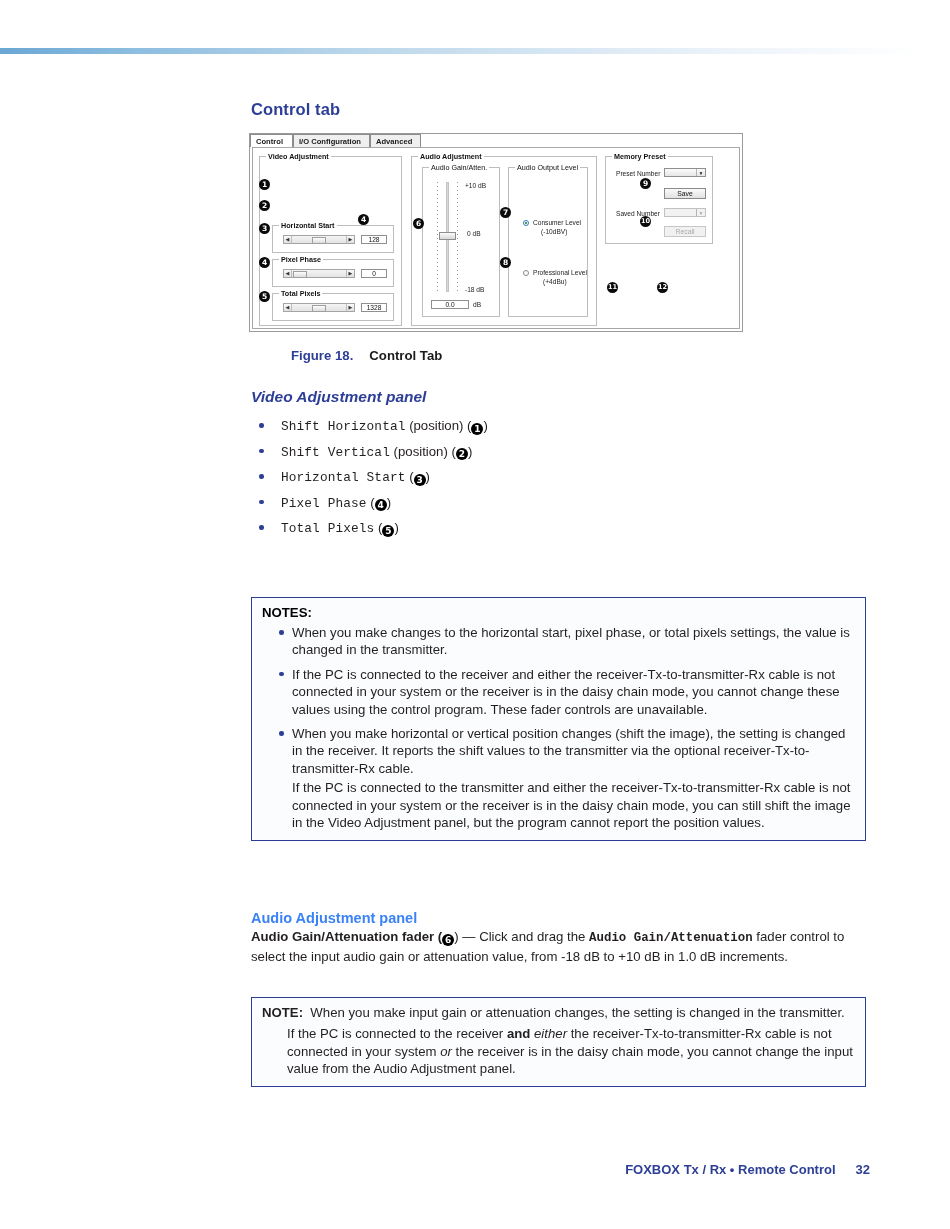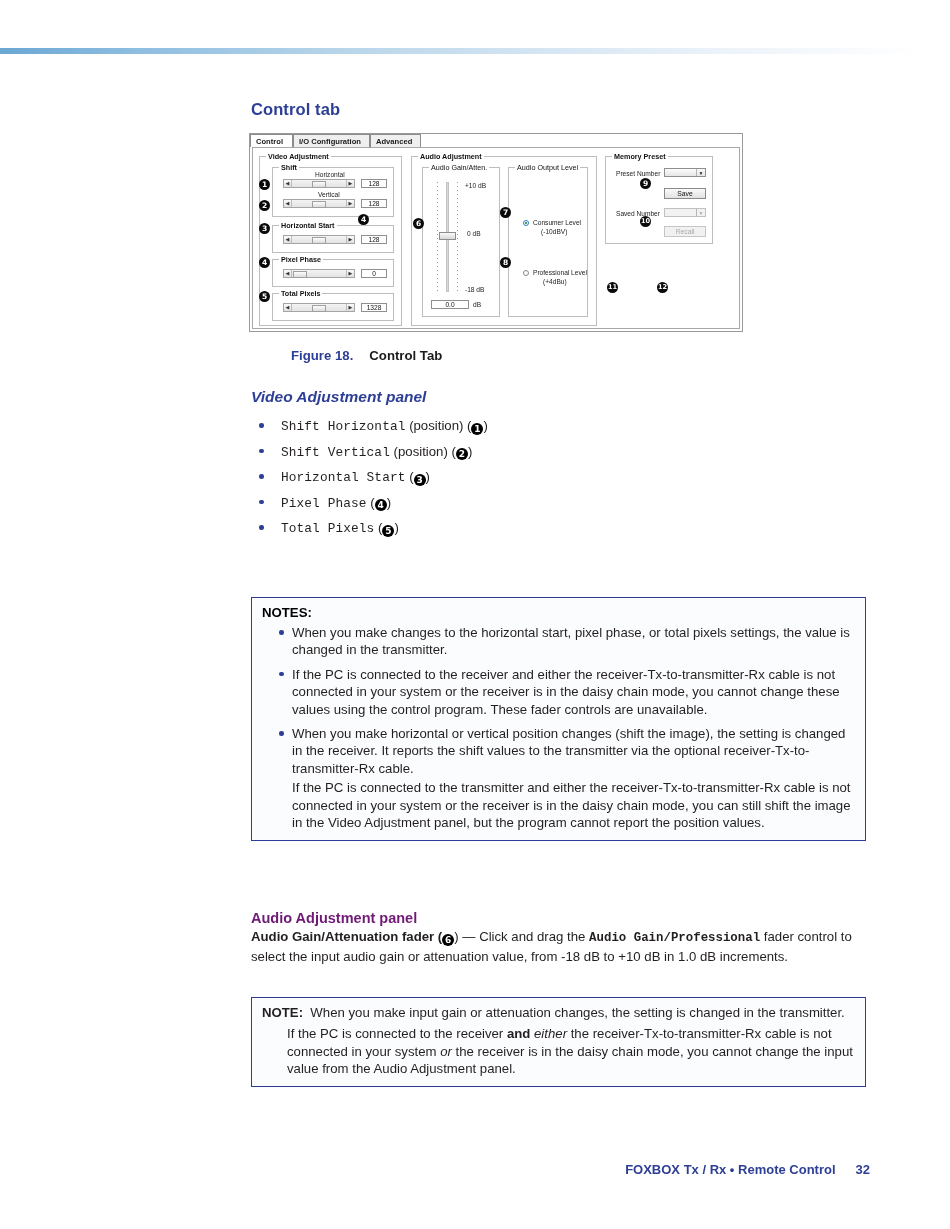--- a/index.html
+++ b/index.html
@@ -25,21 +25,21 @@
 
   h1.section-title {
     font-size: 16.5px; font-weight: bold; color:#2d3e96;
     margin:0 0 10px 0; letter-spacing:.1px;
   }
   h2.sub-title {
     font-size: 15.5px; font-weight: bold; font-style: italic; color:#2d3e96;
     margin: 20px 0 12px 0;
   }
   h3.sub-title2 {
-    font-size: 14.5px; font-weight: bold; color:#701a75;
+    font-size: 14.5px; font-weight: bold; color:#3b82f6;
     margin: 0 0 2px 0;
   }
   p.body { font-size:13.2px; line-height:17.6px; margin:0 0 4px 0; }
   .mono { font-family:"Liberation Mono", monospace; font-size:12.4px; }
   .monob { font-family:"Liberation Mono", monospace; font-size:12.4px; font-weight:bold; }
 
   
   ul.params { list-style:none; margin:8px 0 0 0; padding:0; }
   ul.params li {
     position:relative; padding-left:30px; margin-bottom:8.5px;
@@ -211,39 +211,20 @@
         <div class="tab sel" style="left:0; width:43px;">Control</div>
         <div class="tab" style="left:43px; width:77px;">I/O Configuration</div>
         <div class="tab" style="left:120px; width:51px;">Advanced</div>
       </div>
 
       <div class="appbody">
 
         <div class="grp" style="left:6px; top:8px; width:143px; height:170px;">
           <div class="glabel">Video Adjustment</div>
 
-          <div class="grp" style="left:12px; top:10px; width:122px; height:50px;">
-            <div class="glabel">Shift</div>
-
-            <div class="lbl" style="left:42px; top:3px;">Horizontal</div>
-            <div class="hslider" style="left:10px; top:11px; width:72px;">
-              <div class="arrL">◀</div>
-              <div class="thumb" style="left:28px;"></div>
-              <div class="arrR">▶</div>
-            </div>
-            <div class="numbox" style="left:88px; top:11px; width:26px;">128</div>
-
-            <div class="lbl" style="left:45px; top:23px;">Vertical</div>
-            <div class="hslider" style="left:10px; top:31px; width:72px;">
-              <div class="arrL">◀</div>
-              <div class="thumb" style="left:28px;"></div>
-              <div class="arrR">▶</div>
-            </div>
-            <div class="numbox" style="left:88px; top:31px; width:26px;">128</div>
-          </div>
 
           <div class="grp" style="left:12px; top:68px; width:122px; height:28px;">
             <div class="glabel">Horizontal Start</div>
             <div class="hslider" style="left:10px; top:9px; width:72px;">
               <div class="arrL">◀</div>
               <div class="thumb" style="left:28px;"></div>
               <div class="arrR">▶</div>
             </div>
             <div class="numbox" style="left:88px; top:9px; width:26px;">128</div>
           </div>
@@ -364,21 +345,21 @@
     <ul>
       <li><span class="bul"></span><span>When you make changes to the horizontal start, pixel phase, or total pixels settings, the value is changed in the transmitter.</span></li>
       <li><span class="bul"></span><span>If the PC is connected to the receiver and either the receiver-Tx-to-transmitter-Rx cable is not connected in your system or the receiver is in the daisy chain mode, you cannot change these values using the control program. These fader controls are unavailable.</span></li>
       <li style="margin-bottom:3px;"><span class="bul"></span><span>When you make horizontal or vertical position changes (shift the image), the setting is changed in the receiver. It reports the shift values to the transmitter via the optional receiver-Tx-to-transmitter-Rx cable.</span></li>
     </ul>
     <div class="cont">If the PC is connected to the transmitter and either the receiver-Tx-to-transmitter-Rx cable is not connected in your system or the receiver is in the daisy chain mode, you can still shift the image in the Video Adjustment panel, but the program cannot report the position values.</div>
   </div>
 
   <div style="position:absolute; left:251px; top:910px; width:618px;">
     <h3 class="sub-title2">Audio Adjustment panel</h3>
-    <p class="body"><b>Audio Gain/Attenuation fader (</b><span class="cn">6</span><span>) — Click and drag the </span><span class="monob">Audio Gain/Professional</span> <span>fader control to select the input audio gain or attenuation value, from -18 dB to +10 dB in 1.0 dB increments.</span></p>
+    <p class="body"><b>Audio Gain/Attenuation fader (</b><span class="cn">6</span><span>) — Click and drag the </span><span class="monob">Audio Gain/Attenuation</span> <span>fader control to select the input audio gain or attenuation value, from -18 dB to +10 dB in 1.0 dB increments.</span></p>
   </div>
 
   <div class="notebox" style="position:absolute; left:251px; top:997px; width:615px; padding:6px 10px 8px 10px;">
     <div class="n1">
       <span class="nlabel">NOTE:</span>&nbsp;&nbsp;<span>When you make input gain or attenuation changes, the setting is changed in the transmitter.</span>
     </div>
     <div class="indent" style="margin-top:4px;"><span>If the PC is connected to the receiver </span><b>and</b><span> </span><i>either</i><span> the receiver-Tx-to-transmitter-Rx cable is not connected in your system </span><i>or</i><span> the receiver is in the daisy chain mode, you cannot change the input value from the Audio Adjustment panel.</span></div>
   </div>
 
   <div class="footer">

